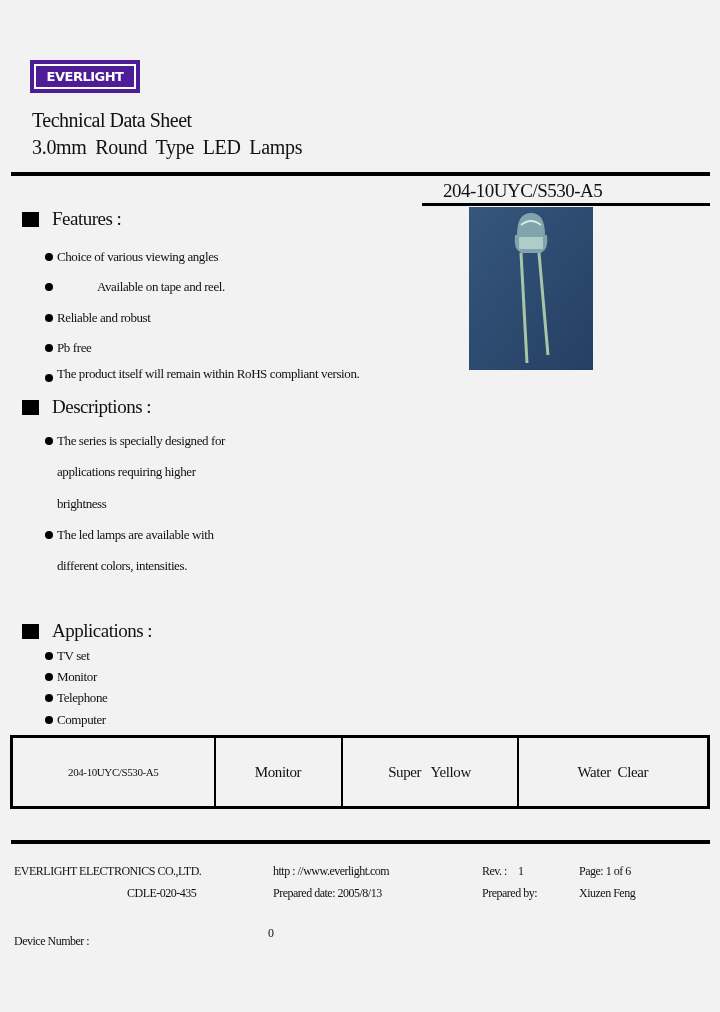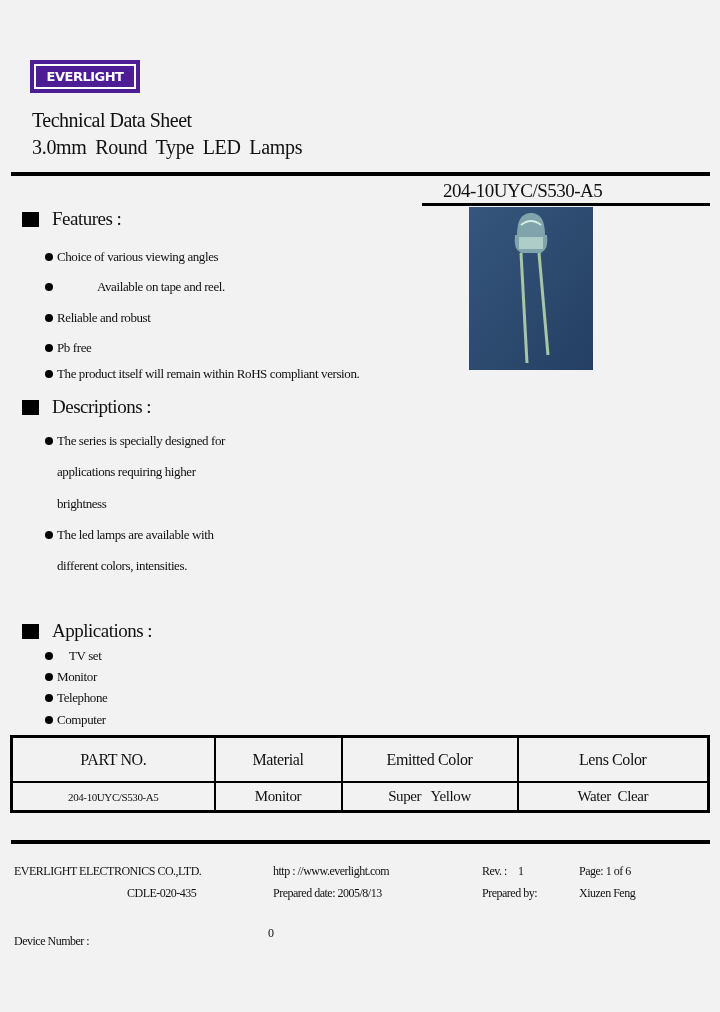--- a/index.html
+++ b/index.html
@@ -76,21 +76,21 @@
     <span>Available on tape and reel.</span>
   </div>
 <div class="abs bul" style="left:45px;top:310px;">
     <span class="dot"></span>
     <span>Reliable and robust</span>
   </div>
 <div class="abs bul" style="left:45px;top:340px;">
     <span class="dot"></span>
     <span>Pb free</span>
   </div>
-<div class="abs bul" style="left:45px;top:366px;">
+<div class="abs bul" style="left:45px;top:366px;align-items:flex-end;">
     <span class="dot"></span>
     <span>The product itself will remain within RoHS compliant version.</span>
   </div>
 
 <div class="abs sec" style="left:22px;top:396px;">
   <span class="sq"></span>
   <span class="sec-title">Descriptions :</span>
 </div>
 <div class="abs bul" style="left:45px;top:433px;">
     <span class="dot"></span>
@@ -101,21 +101,21 @@
 <div class="abs bul" style="left:45px;top:527px;">
     <span class="dot"></span>
     <span>The led lamps are available with</span>
   </div>
 <div class="abs cont" style="left:57px;top:558px;">different colors, intensities.</div>
 
 <div class="abs sec" style="left:22px;top:620px;">
   <span class="sq"></span>
   <span class="sec-title">Applications :</span>
 </div>
-<div class="abs bul" style="left:45px;top:648px;gap:12px;">
+<div class="abs bul" style="left:45px;top:648px;">
     <span class="dot"></span>
     <span>TV set</span>
   </div>
 <div class="abs bul" style="left:45px;top:669px;">
     <span class="dot"></span>
     <span>Monitor</span>
   </div>
 <div class="abs bul" style="left:45px;top:690px;">
     <span class="dot"></span>
     <span>Telephone</span>
@@ -126,26 +126,20 @@
   </div>
 
 <table class="spec">
   <colgroup>
       <col style="width:203px">
       <col style="width:127px">
       <col style="width:176px">
       <col>
     </colgroup>
   <tbody>
-      <tr class="head">
-    <td>PART NO.</td>
-    <td>Material</td>
-    <td>Emitted Color</td>
-    <td>Lens Color</td>
-  </tr>
   <tr class="row">
     <td class="small">204-10UYC/S530-A5</td>
     <td>Monitor</td>
     <td style="white-space:pre">Super   Yellow</td>
     <td style="white-space:pre">Water  Clear</td>
   </tr>
 </tbody>
   </table>
 
 <div class="abs rule-foot"></div>

